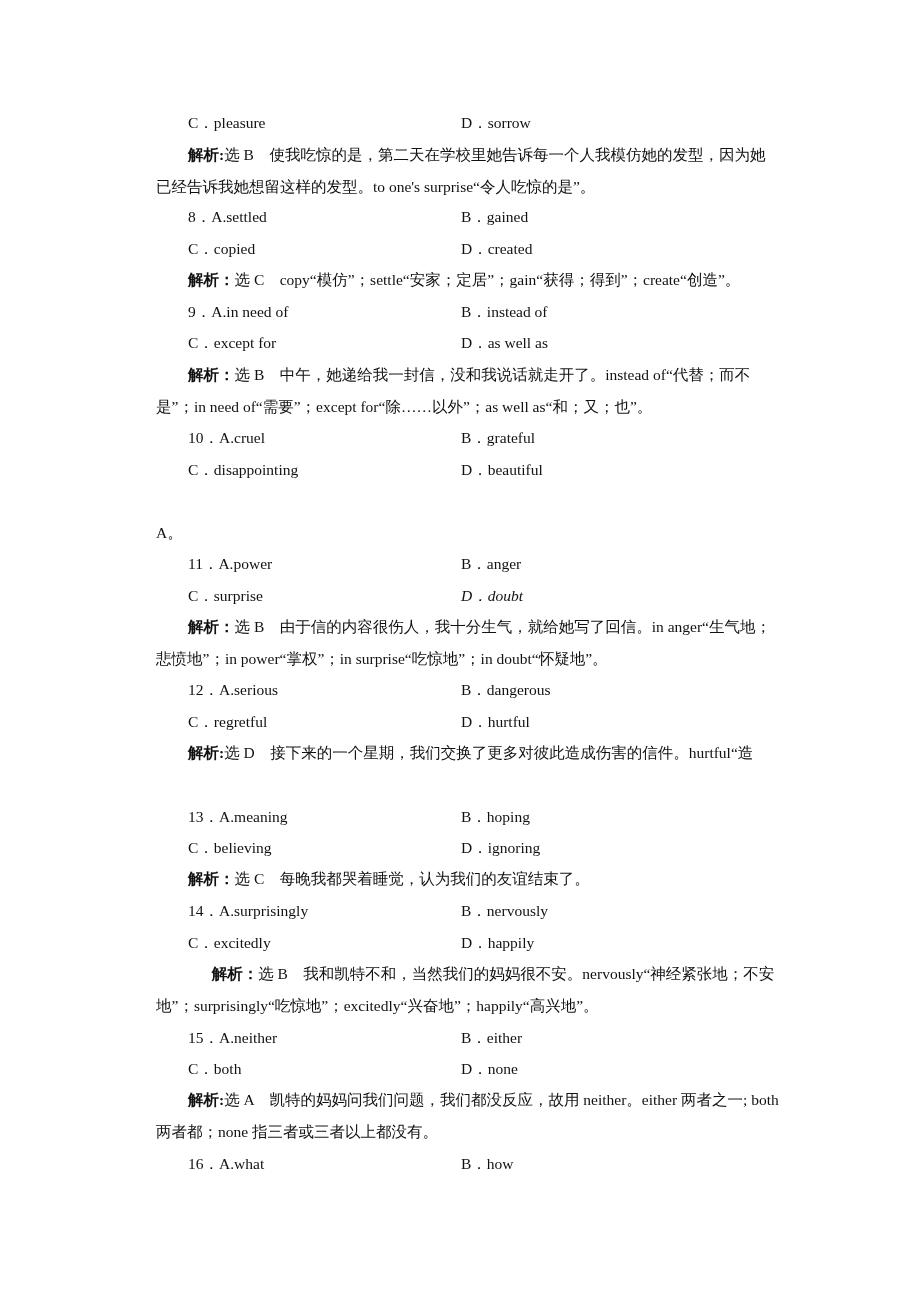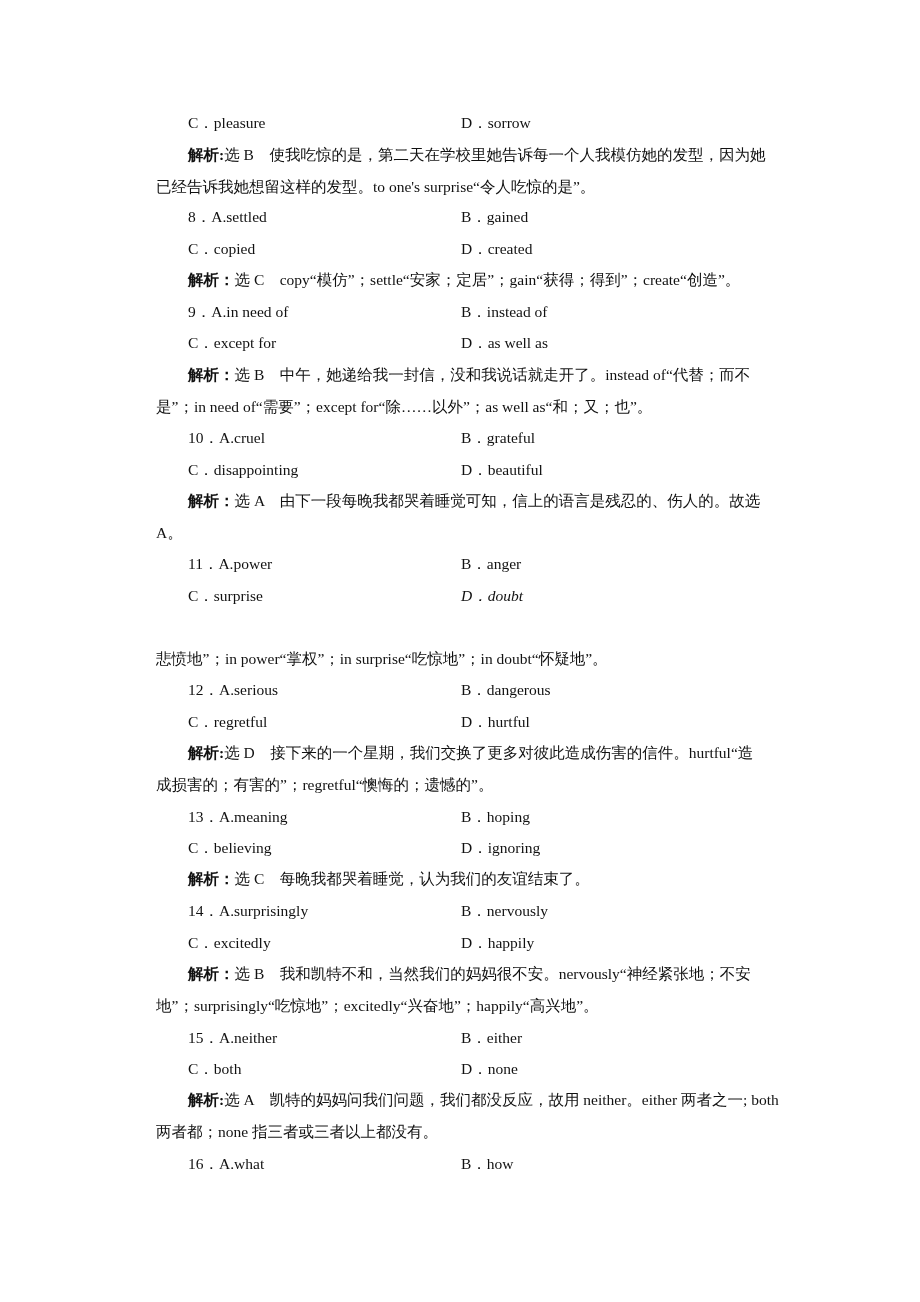--- a/index.html
+++ b/index.html
@@ -32,43 +32,42 @@
     <div class="line opt-left" style="top: 302px;">9．A.in need of</div>
     <div class="line opt-right" style="top: 302px;">B．instead of</div>
     <div class="line opt-left" style="top: 333px;">C．except for</div>
     <div class="line opt-right" style="top: 333px;">D．as well as</div>
     <div class="line para-first" style="top: 365px;"><span class="label">解析：</span><span>选 B　中午，她递给我一封信，没和我说话就走开了。instead of“代替；而不</span></div>
     <div class="line para-cont" style="top: 396.5px;">是”；in need of“需要”；except for“除……以外”；as well as“和；又；也”。</div>
     <div class="line opt-left" style="top: 428px;">10．A.cruel</div>
     <div class="line opt-right" style="top: 428px;">B．grateful</div>
     <div class="line opt-left" style="top: 460px;">C．disappointing</div>
     <div class="line opt-right" style="top: 460px;">D．beautiful</div>
-    <div class="line para-first" style="top: 491px;"><span class="label">解析：</span><span>选 A　由下一段每晚我都哭着睡觉可知，信上的语言是残忍的、伤人的。故选</span></div>
     <div class="line para-cont" style="top: 522.5px;">A。</div>
     <div class="line opt-left" style="top: 554px;">11．A.power</div>
     <div class="line opt-right" style="top: 554px;">B．anger</div>
     <div class="line opt-left" style="top: 586px;">C．surprise</div>
     <div class="line opt-right" style="top: 586px; font-style: italic;">D．doubt</div>
+    <div class="line para-first" style="top: 617px;"><span class="label">解析：</span><span>选 B　由于信的内容很伤人，我十分生气，就给她写了回信。in anger“生气地；</span></div>
     <div class="line para-cont" style="top: 648.5px;">悲愤地”；in power“掌权”；in surprise“吃惊地”；in doubt“怀疑地”。</div>
     <div class="line opt-left" style="top: 680px;">12．A.serious</div>
     <div class="line opt-right" style="top: 680px;">B．dangerous</div>
     <div class="line opt-left" style="top: 712px;">C．regretful</div>
     <div class="line opt-right" style="top: 712px;">D．hurtful</div>
     <div class="line para-first" style="top: 743px;"><span class="label">解析:</span><span>选 D　接下来的一个星期，我们交换了更多对彼此造成伤害的信件。hurtful“造</span></div>
-    <div class="line para-cont" style="top: 774.5px;">成损害的；有害的”；regretful“懊悔的；遗憾的”。</div>
     <div class="line opt-left" style="top: 807px; text-align: right;">13．A.meaning</div>
     <div class="line opt-right" style="top: 807px;">B．hoping</div>
     <div class="line opt-left" style="top: 838px;">C．believing</div>
     <div class="line opt-right" style="top: 838px;">D．ignoring</div>
     <div class="line para-first" style="top: 869px;"><span class="label">解析：</span><span>选 C　每晚我都哭着睡觉，认为我们的友谊结束了。</span></div>
     <div class="line opt-left" style="top: 901px;">14．A.surprisingly</div>
     <div class="line opt-right" style="top: 901px;">B．nervously</div>
     <div class="line opt-left" style="top: 933px;">C．excitedly</div>
     <div class="line opt-right" style="top: 933px;">D．happily</div>
-    <div class="line para-first" style="top: 964px;"><span class="label">解析：</span><span>选 B　我和凯特不和，当然我们的妈妈很不安。nervously“神经紧张地；不安</span></div>
+    <div class="line para-first" style="top: 964px; text-align: center;"><span class="label">解析：</span><span>选 B　我和凯特不和，当然我们的妈妈很不安。nervously“神经紧张地；不安</span></div>
     <div class="line para-cont" style="top: 995.5px;">地”；surprisingly“吃惊地”；excitedly“兴奋地”；happily“高兴地”。</div>
     <div class="line opt-left" style="top: 1028px;">15．A.neither</div>
     <div class="line opt-right" style="top: 1028px;">B．either</div>
     <div class="line opt-left" style="top: 1059px;">C．both</div>
     <div class="line opt-right" style="top: 1059px;">D．none</div>
     <div class="line para-first" style="top: 1090px;"><span class="label">解析:</span><span>选 A　凯特的妈妈问我们问题，我们都没反应，故用 neither。either 两者之一; both</span></div>
     <div class="line para-cont" style="top: 1121.5px;">两者都；none 指三者或三者以上都没有。</div>
     <div class="line opt-left" style="top: 1154px;">16．A.what</div>
     <div class="line opt-right" style="top: 1154px;">B．how</div>
   </div>

